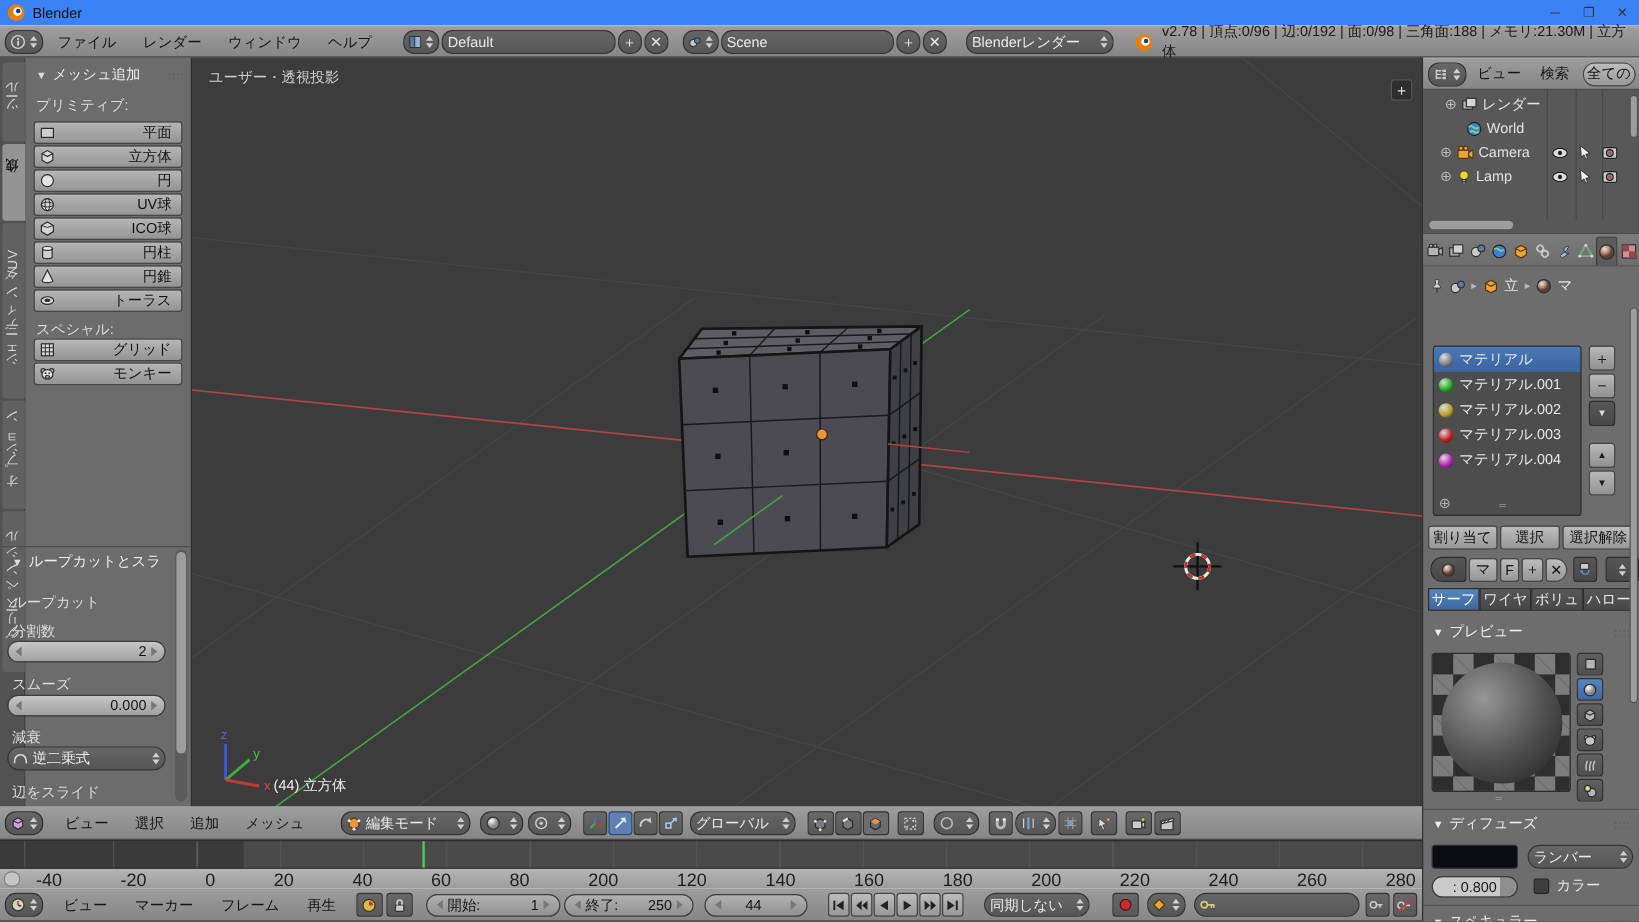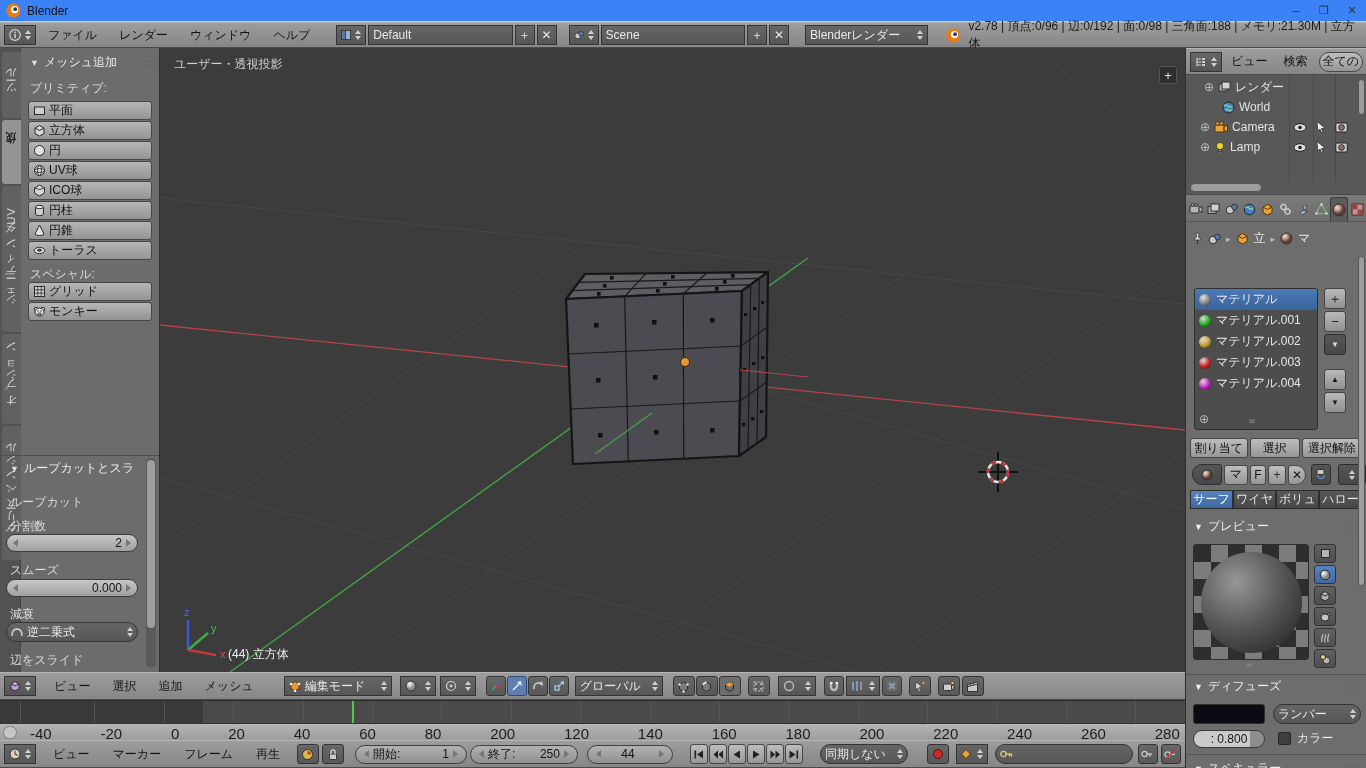--- a/index.html
+++ b/index.html
@@ -7,40 +7,40 @@
 body{position:relative;font-family:"Liberation Sans","DejaVu Sans",sans-serif;font-size:12px;background:#666;color:#111}
 .abs{position:absolute}
 .row{display:flex;align-items:center}
 
 #titlebar{left:0;top:0;width:1366px;height:22px;background:#3b82f6;border-bottom:1px solid #c9c9c9;display:flex;align-items:center;padding-left:6px;gap:6px}
 #titlebar .wbtns{margin-left:auto;display:flex}
 #titlebar .wbtn{width:28px;height:22px;display:flex;align-items:center;justify-content:center;color:#333;font-size:11px}
 
 .hdr{background:linear-gradient(#9d9d9d,#868686);border-top:1px solid #b5b5b5;border-bottom:1px solid #4a4a4a}
 .menu{color:#141414;padding:0 10px;white-space:nowrap}
-.dfield{background:linear-gradient(#666,#565656);border:1px solid #343434;border-radius:0;color:#e9e9e9;display:flex;align-items:center;height:20px;padding:0 4px;gap:4px;white-space:nowrap}
+.dfield{background:linear-gradient(#666,#565656);border:1px solid #343434;border-radius:9px;color:#e9e9e9;display:flex;align-items:center;height:20px;padding:0 4px;gap:4px;white-space:nowrap}
 .pill{border-radius:10px !important}
 .lbtn{background:linear-gradient(#bdbdbd,#979797);border:1px solid #474747;border-radius:3px;color:#121212;display:flex;align-items:center;justify-content:center;height:20px;white-space:nowrap}
 .numfield{background:linear-gradient(#b2b2b2,#909090);border:1px solid #3f3f3f;border-radius:10px;color:#151515;display:flex;align-items:center;height:19px;padding:0 8px;white-space:nowrap}
 .ud{display:inline-flex;flex-direction:column;gap:2px;margin-left:auto}
 .tu{width:0;height:0;border-left:3px solid transparent;border-right:3px solid transparent;border-bottom:4px solid #cfcfcf}
 .td{width:0;height:0;border-left:3px solid transparent;border-right:3px solid transparent;border-top:4px solid #cfcfcf}
 .la{width:0;height:0;border-top:4px solid transparent;border-bottom:4px solid transparent;border-right:5px solid #777}
 .ra{width:0;height:0;border-top:4px solid transparent;border-bottom:4px solid transparent;border-left:5px solid #777}
 
 #infoheader{left:0;top:22px;width:1366px;height:26px;display:flex;align-items:center;padding:0 4px;gap:2px}
 
 #toolshelf{left:0;top:48px;width:160px;height:624px;background:#6c6c6c;border-right:1px solid #2e2e2e}
 #tabrail{position:absolute;left:0;top:0;width:21px;height:624px;background:#525252;border-right:1px solid #444}
 .vtab{position:absolute;left:2px;width:19px;background:#616161;color:#d8d8d8;writing-mode:vertical-rl;transform:rotate(180deg);display:flex;align-items:center;justify-content:center;font-size:11px;border-radius:0 3px 3px 0;letter-spacing:1px}
 .vtab.active{background:#949494;color:#101010}
 .shelf-label{color:#dcdcdc}
 .shelf-btn{position:absolute;left:28px;width:124px;height:19px;display:flex;align-items:center;background:linear-gradient(#b6b6b6,#949494);border:1px solid #474747;border-radius:3px;color:#131313}
 .shelf-btn .ic{width:20px;display:flex;justify-content:center}
-.shelf-btn .lab{flex:1;text-align:left;padding-right:14px}
+.shelf-btn .lab{flex:1;text-align:right;padding-right:8px}
 .slider{background:linear-gradient(#c7c7c7,#a0a0a0);border:1px solid #3c3c3c;border-radius:9px;color:#161616;display:flex;align-items:center;height:18px;padding:0 6px}
 .panel-title{color:#ededed}
 .dots{color:#555;font-size:9px;letter-spacing:1px}
 
 #viewport{left:160px;top:48px;width:1025px;height:624px;background:#3c3c3c;overflow:hidden}
 #vplabel{position:absolute;left:14px;top:8px;color:#cfcfcf}
 #objlabel{position:absolute;left:68px;top:598px;color:#ededed}
 #npanel-plus{position:absolute;right:8px;top:18px;width:18px;height:18px;background:#2c2c2cdd;border:1px solid #555;border-radius:3px;color:#ddd;display:flex;align-items:center;justify-content:center;font-size:13px}
 
 #v3dheader{left:0;top:672px;width:1185px;height:28px;display:flex;align-items:center;padding:0 4px;gap:2px}

